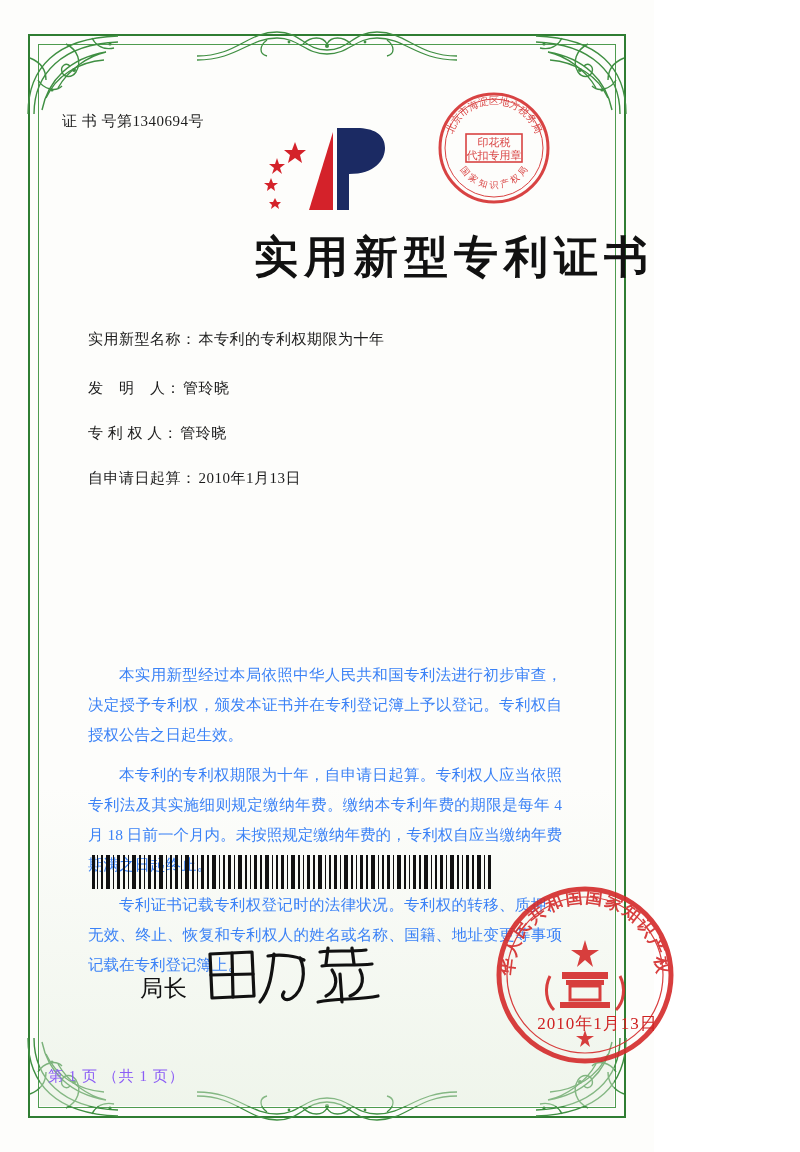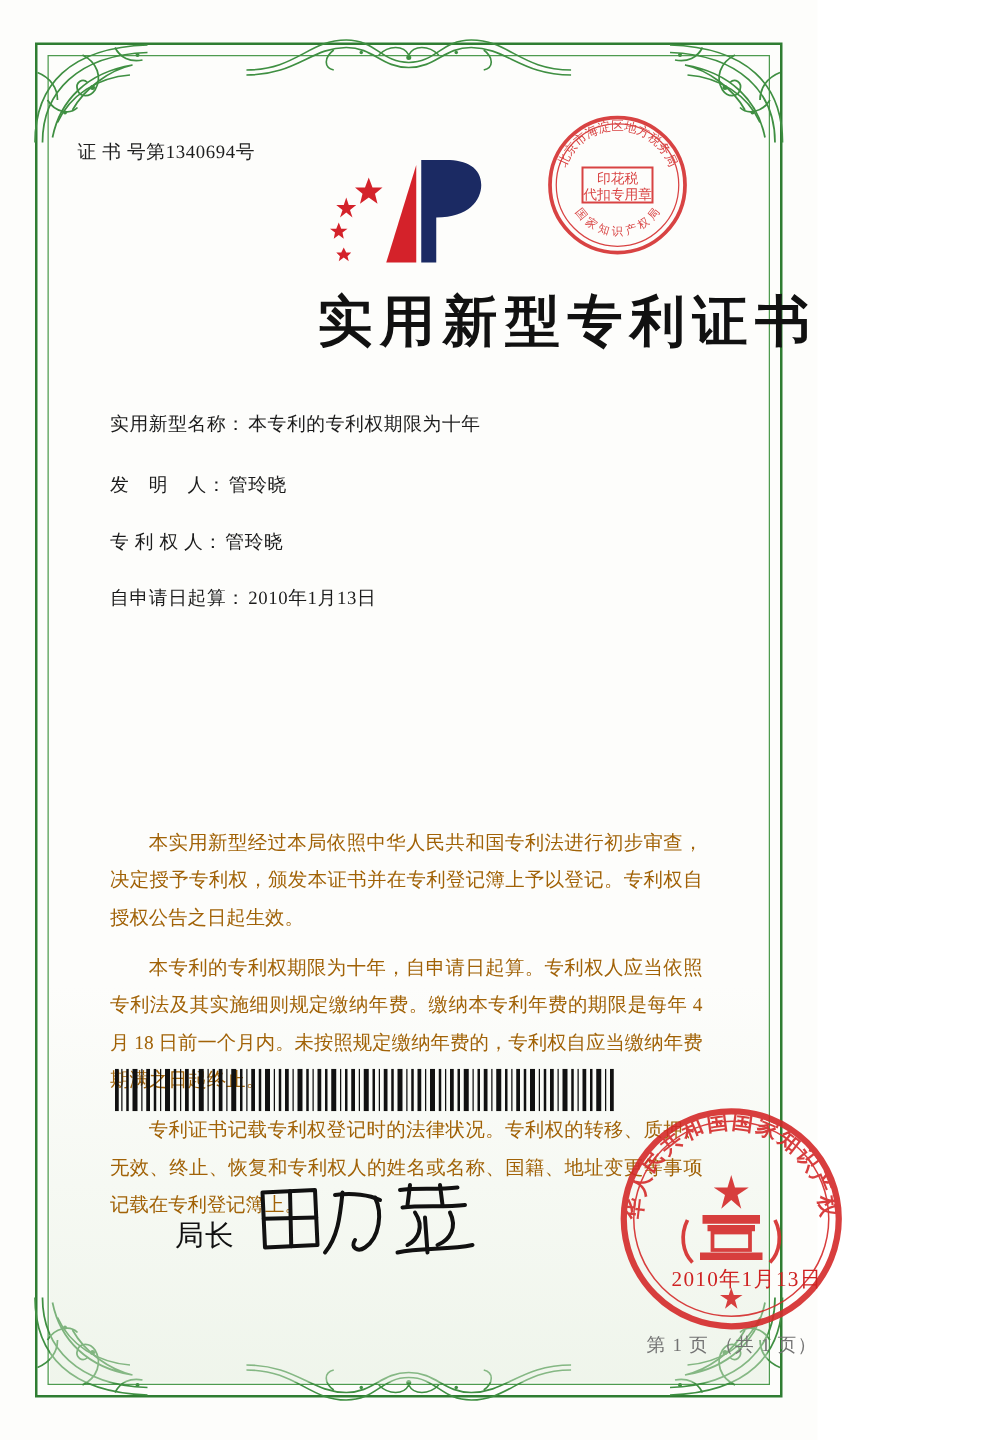--- a/index.html
+++ b/index.html
@@ -138,21 +138,21 @@
   .field-row.f1 { margin-bottom: 30px; }
 
   
   .body-text {
     position: absolute;
     left: 88px;
     right: 92px;
     top: 660px;
     font-size: 15.5px;
     line-height: 30px;
-    color: #a16207;
+    color: #3b82f6;
     text-align: justify;
   }
   .body-text p {
     margin: 0 0 10px 0;
     text-indent: 2em;
   }
 
   
   .barcode {
     position: absolute;
@@ -200,23 +200,23 @@
     color: #cf2222;
     letter-spacing: 1px;
   }
 
   
   .footer {
     position: absolute;
     left: 0;
     right: 0;
     bottom: 66px;
-    text-align: right;
+    text-align: left;
     font-size: 15px;
-    color: #737373;
+    color: #8b5cf6;
     letter-spacing: 1px;
     padding-left: 48px;
   }
 
   
   .paper-tint {
     position: absolute;
     left: 40px; top: 46px; right: 40px; bottom: 46px;
     background: linear-gradient(180deg, rgba(255,255,255,0) 70%, rgba(222,235,216,0.45) 100%);
     pointer-events: none;

